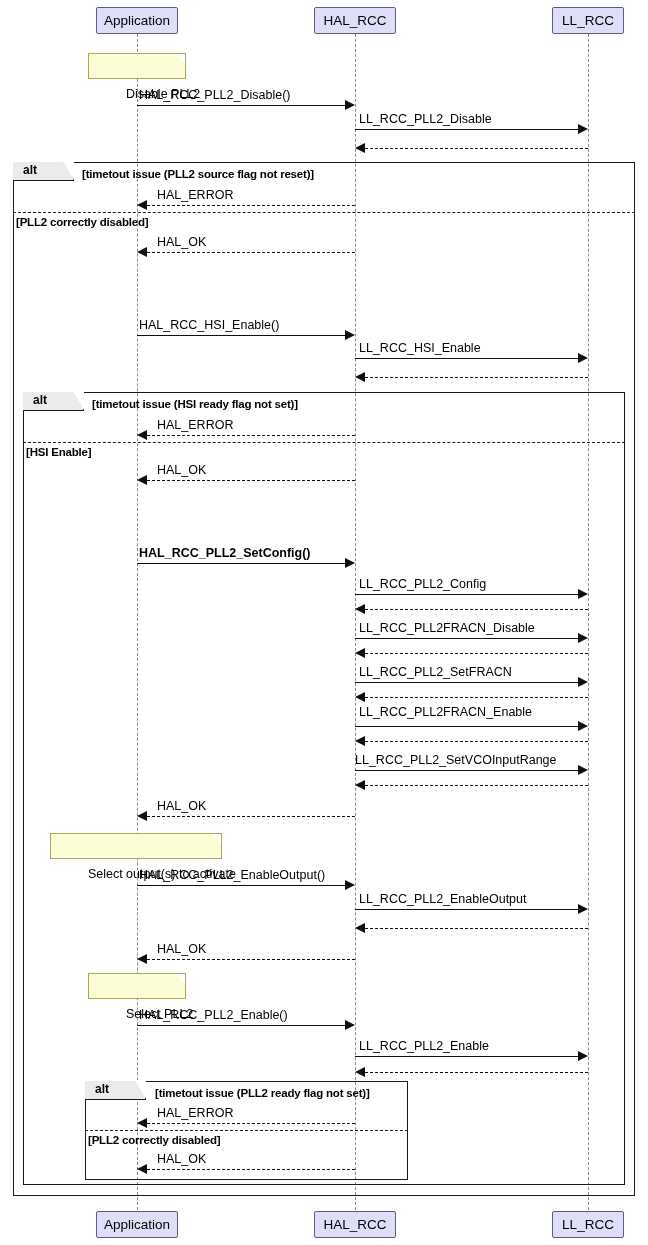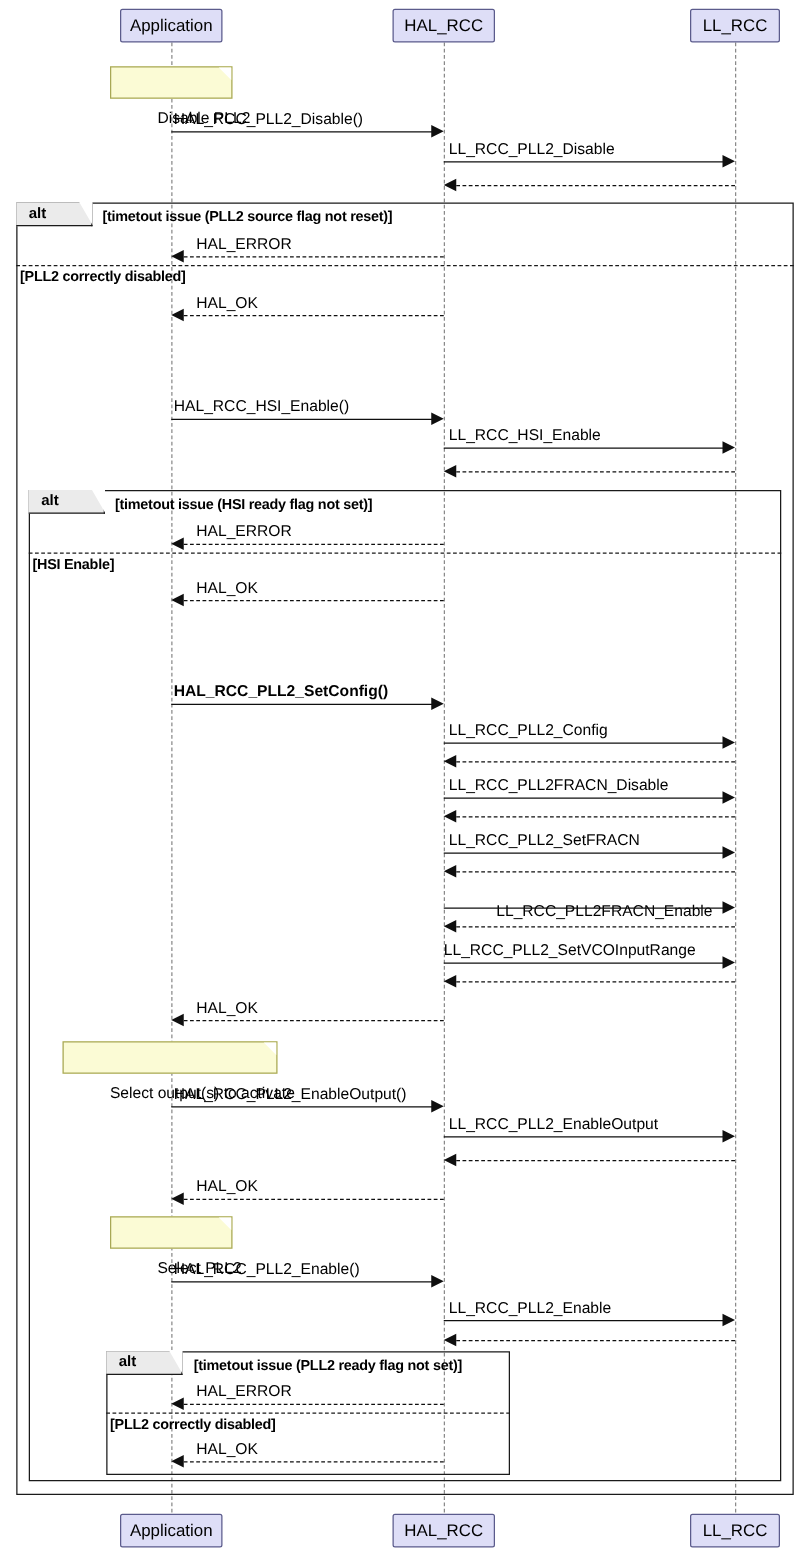--- a/index.html
+++ b/index.html
@@ -239,21 +239,21 @@
   <div class="arrowhead right" style="left:578px;top:633px;"></div>
   <div class="msg-line dotted" style="left:365px;top:653px;width:223px;"></div>
   <div class="arrowhead left" style="left:355px;top:648px;"></div>
 
   <div class="msg-label" style="left:359px;top:665px;">LL_RCC_PLL2_SetFRACN</div>
   <div class="msg-line" style="left:355px;top:682px;width:224px;"></div>
   <div class="arrowhead right" style="left:578px;top:677px;"></div>
   <div class="msg-line dotted" style="left:365px;top:697px;width:223px;"></div>
   <div class="arrowhead left" style="left:355px;top:692px;"></div>
 
-  <div class="msg-label" style="left:359px;top:722px;margin-left:38px;">LL_RCC_PLL2FRACN_Enable</div>
+  <div class="msg-label" style="left:359px;top:705px;">LL_RCC_PLL2FRACN_Enable</div>
   <div class="msg-line" style="left:355px;top:726px;width:224px;"></div>
   <div class="arrowhead right" style="left:578px;top:721px;"></div>
   <div class="msg-line dotted" style="left:365px;top:741px;width:223px;"></div>
   <div class="arrowhead left" style="left:355px;top:736px;"></div>
 
   <div class="msg-label" style="left:355px;top:753px;">LL_RCC_PLL2_SetVCOInputRange</div>
   <div class="msg-line" style="left:355px;top:770px;width:224px;"></div>
   <div class="arrowhead right" style="left:578px;top:765px;"></div>
   <div class="msg-line dotted" style="left:365px;top:785px;width:223px;"></div>
   <div class="arrowhead left" style="left:355px;top:780px;"></div>

